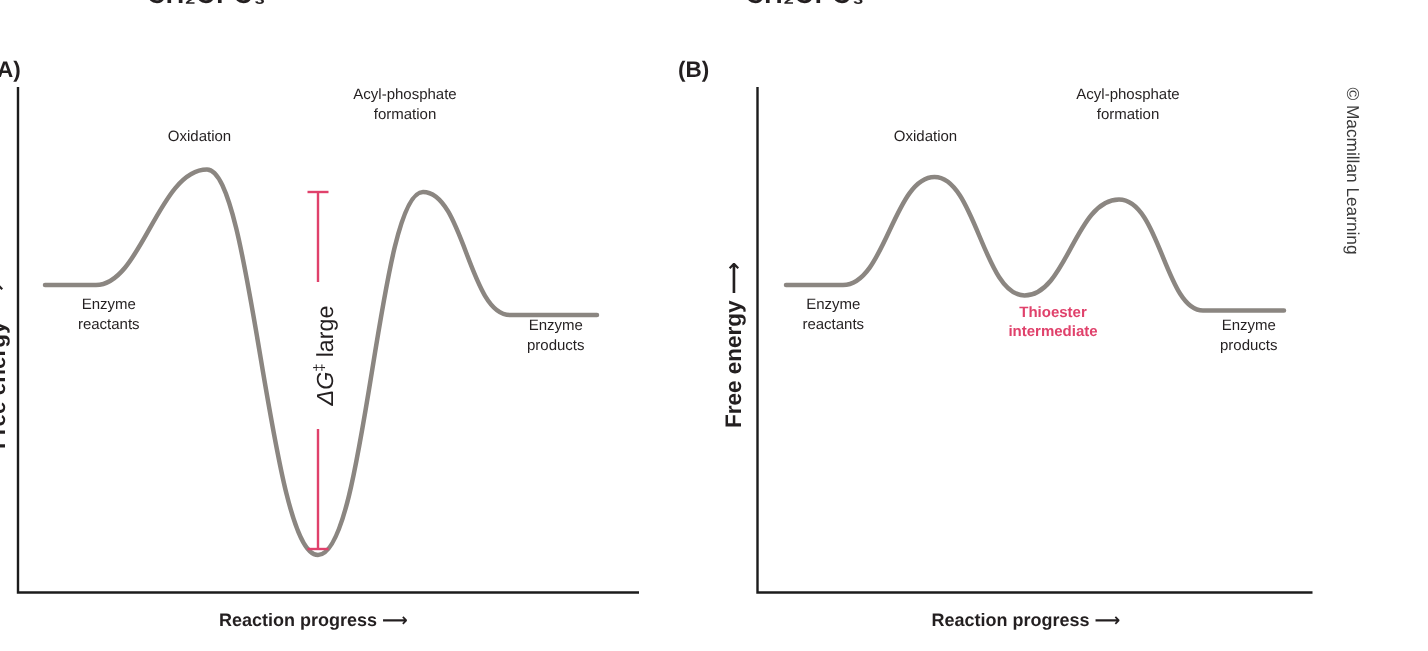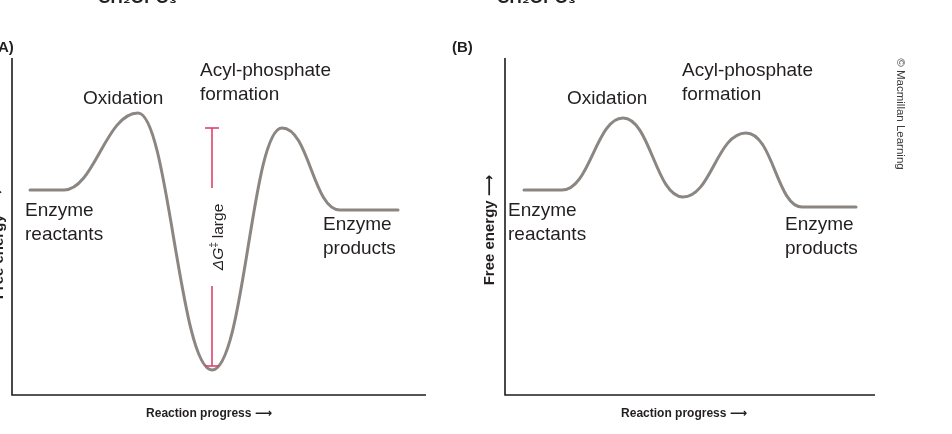--- a/index.html
+++ b/index.html
@@ -7,21 +7,21 @@
   .fig {
     position:relative; width:952px; height:434px; background:#fff; overflow:hidden;
     font-family:"Liberation Sans","DejaVu Sans",sans-serif; color:var(--ink,#231f20);
   }
   .formula { position:absolute; top:-13px; font-size:17px; font-weight:600; letter-spacing:0.2px; }
   .panel-tag { position:absolute; top:38px; font-size:15px; font-weight:700; }
   .plot { position:absolute; top:40px; }
   .axis  { fill:none; stroke:#1c1c1c; stroke-width:1.6; }
   .curve { fill:none; stroke:var(--curve,#8b8681); stroke-width:3; stroke-linecap:round; }
   .accent-line line { stroke:var(--accent,#e0416b); stroke-width:1.6; }
-  .lbl { position:absolute; font-size:19px; line-height:1.28; white-space:pre-line; }
+  .lbl { position:absolute; font-size:10px; line-height:1.28; text-align:center; white-space:pre-line; }
   .lbl.accent { color:var(--accent,#e0416b); font-weight:600; }
   .axis-label { position:absolute; font-weight:700; font-size:12px; text-align:center; white-space:nowrap; }
   .v-label { position:absolute; transform:rotate(-90deg); font-weight:700; font-size:15px; text-align:center; white-space:nowrap; }
   .dg { position:absolute; width:98px; height:26px; transform:rotate(-90deg); background:#fff;
         text-align:center; font-size:15.5px; line-height:26px; white-space:nowrap; }
   .dg sup { font-size:10px; }
   .dg .word { margin-left:4px; }
   .credit { position:absolute; transform:rotate(90deg); font-size:11.5px; color:#3a3a3a; text-align:center; white-space:nowrap; }
   .footer-frag { position:absolute; font-size:12px; font-weight:600; white-space:nowrap;margin-top:38px; }
 </style>
@@ -64,20 +64,22 @@
   </div>
 
   <div class="v-label" style="left:-62px; top:235px; width:120px;">Free energy ⟶</div>
   <div class="axis-label" style="left:59px; top:406px; width:300px;">Reaction progress ⟶</div>
 
   <div class="lbl" style="left:567px; top:86px;  width:100px;">Oxidation</div>
   <div class="lbl" style="left:682px; top:58px;  width:140px;">Acyl-phosphate
 formation</div>
   <div class="lbl" style="left:508px; top:198px; width:95px;">Enzyme
 reactants</div>
+  <div class="lbl accent" style="left:637px; top:203px; width:130px;">Thioester
+intermediate</div>
   <div class="lbl" style="left:785px; top:212px; width:95px;">Enzyme
 products</div>
 
   <div class="v-label" style="left:429px; top:221px; width:120px;">Free energy ⟶</div>
   <div class="axis-label" style="left:534px; top:406px; width:300px;">Reaction progress ⟶</div>
 
   <div class="credit" style="left:831px; top:108px; width:140px;">© Macmillan Learning</div>
 
   <div class="footer-frag" style="left:893px; top:410px;">Bioche</div>
 

